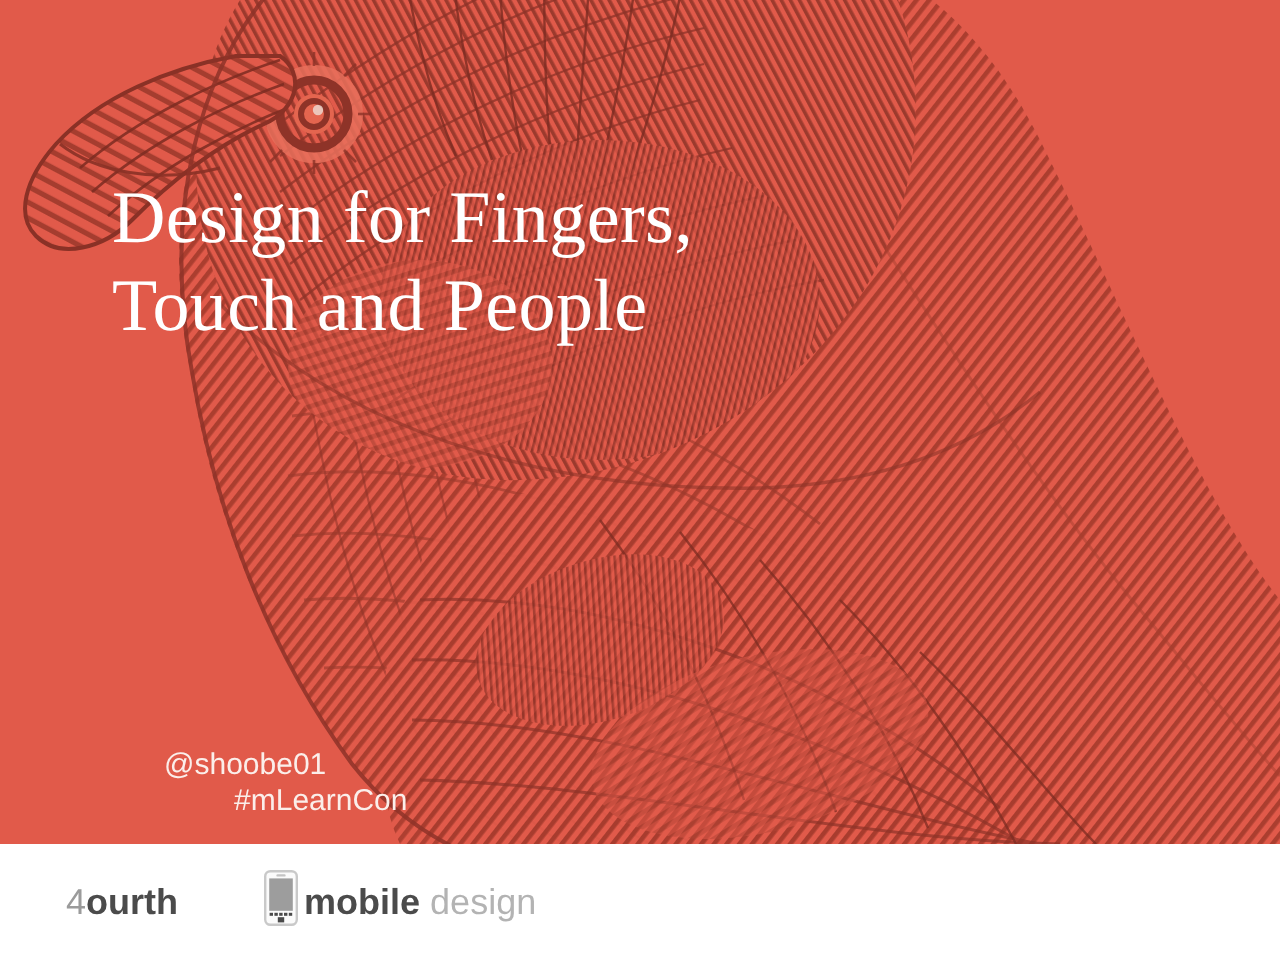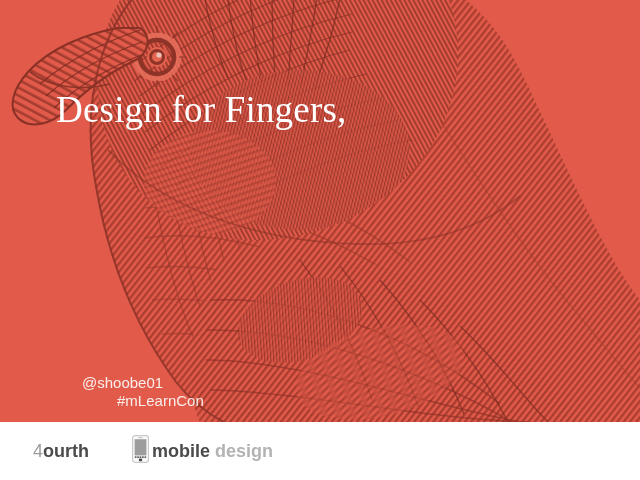--- a/index.html
+++ b/index.html
@@ -90,21 +90,21 @@
     display: flex;
     align-items: center;
     font-family: "Liberation Sans", sans-serif;
     font-size: 18px;
     line-height: 20px;
     white-space: pre;
   }
   #logo .four   { color: #9b9b9b; font-weight: 400; }
   #logo .ourth  { color: #4b4b4b; font-weight: 700; }
   #logo .mobile { color: #4b4b4b; font-weight: 700; }
-  #logo .design { color: #b3b3b3; font-weight: 700; }
+  #logo .design { color: #b3b3b3; font-weight: 400; }
   #logo .phone  { display: inline-block; margin: 0 3px; }
 </style>
 </head>
 <body>
 
 <div id="slide">
 
   <div id="art">
     <svg width="640" height="422" viewBox="0 0 640 422" xmlns="http://www.w3.org/2000/svg" aria-hidden="true">
       <defs>
@@ -274,20 +274,21 @@
       <path d="M108 150 C 170 214, 270 246, 380 244 C 440 242, 486 224, 520 196" fill="none" stroke="#8e3328" stroke-width="1.7" opacity="0.6"></path>
 
       <path d="M440 120 C 476 176, 520 244, 566 300 C 596 336, 620 366, 640 388" fill="none" stroke="#a53d2f" stroke-width="1.4" opacity="0.45"></path>
     </svg>
   </div>
 
   <div id="content">
 
     <div id="title">
       <span class="line">Design for Fingers,</span>
+      <span class="line">Touch and People</span>
     </div>
 
     <div id="subtitle">
     </div>
 
     <div id="handles">
       <span>@shoobe01</span>
       <span class="hashtag">#mLearnCon</span>
     </div>
 

